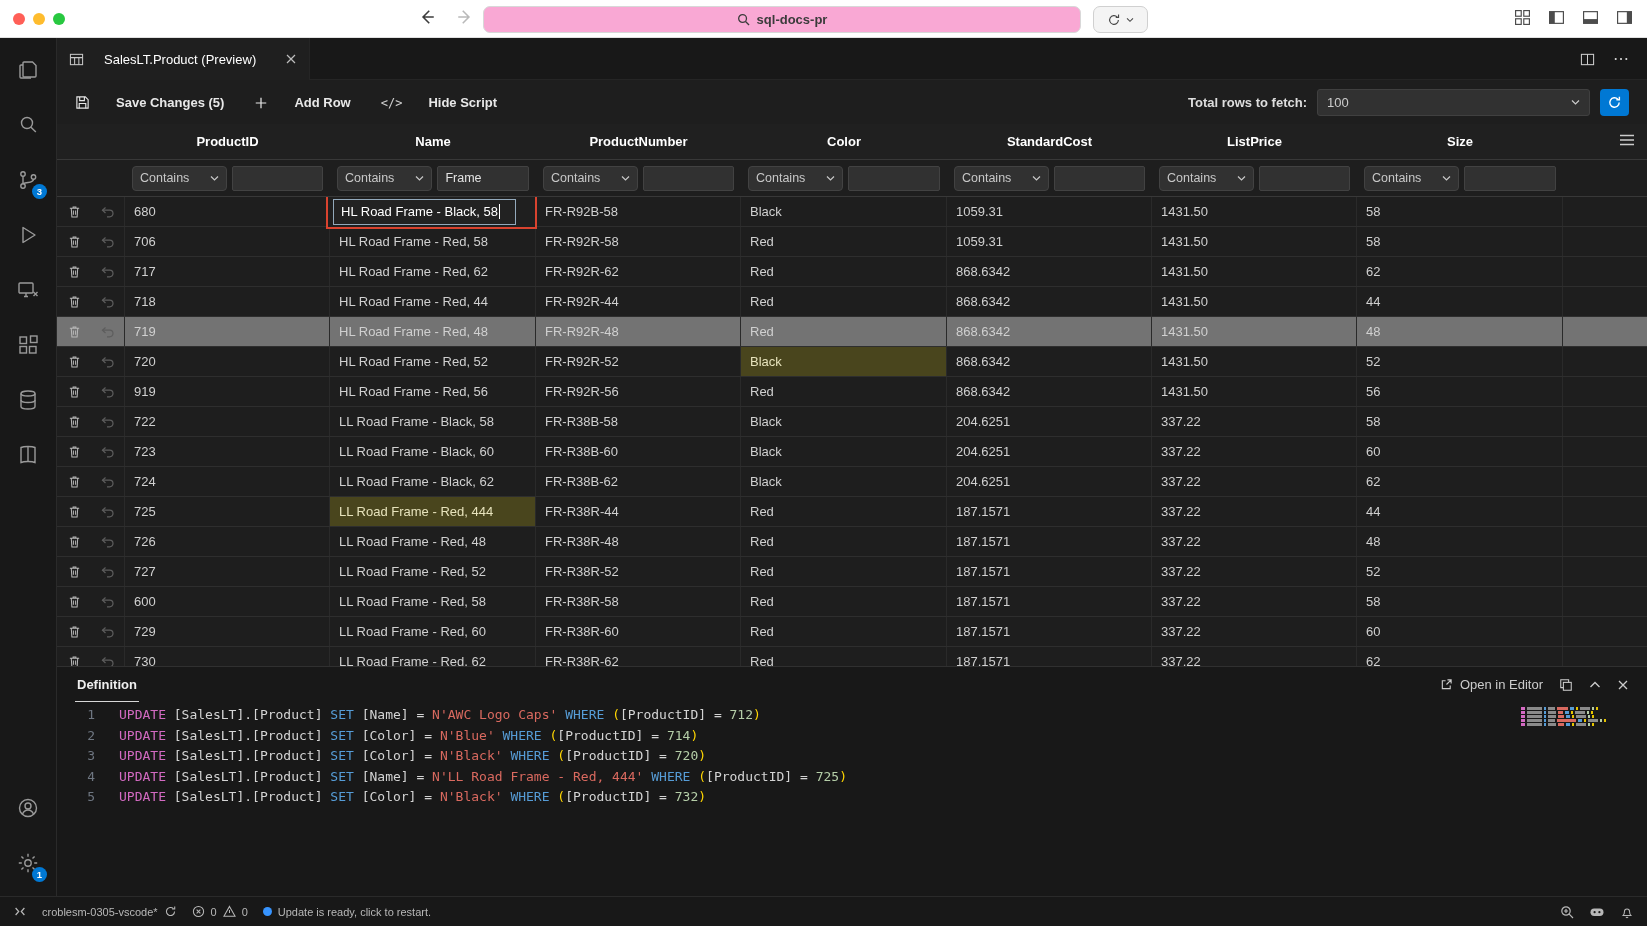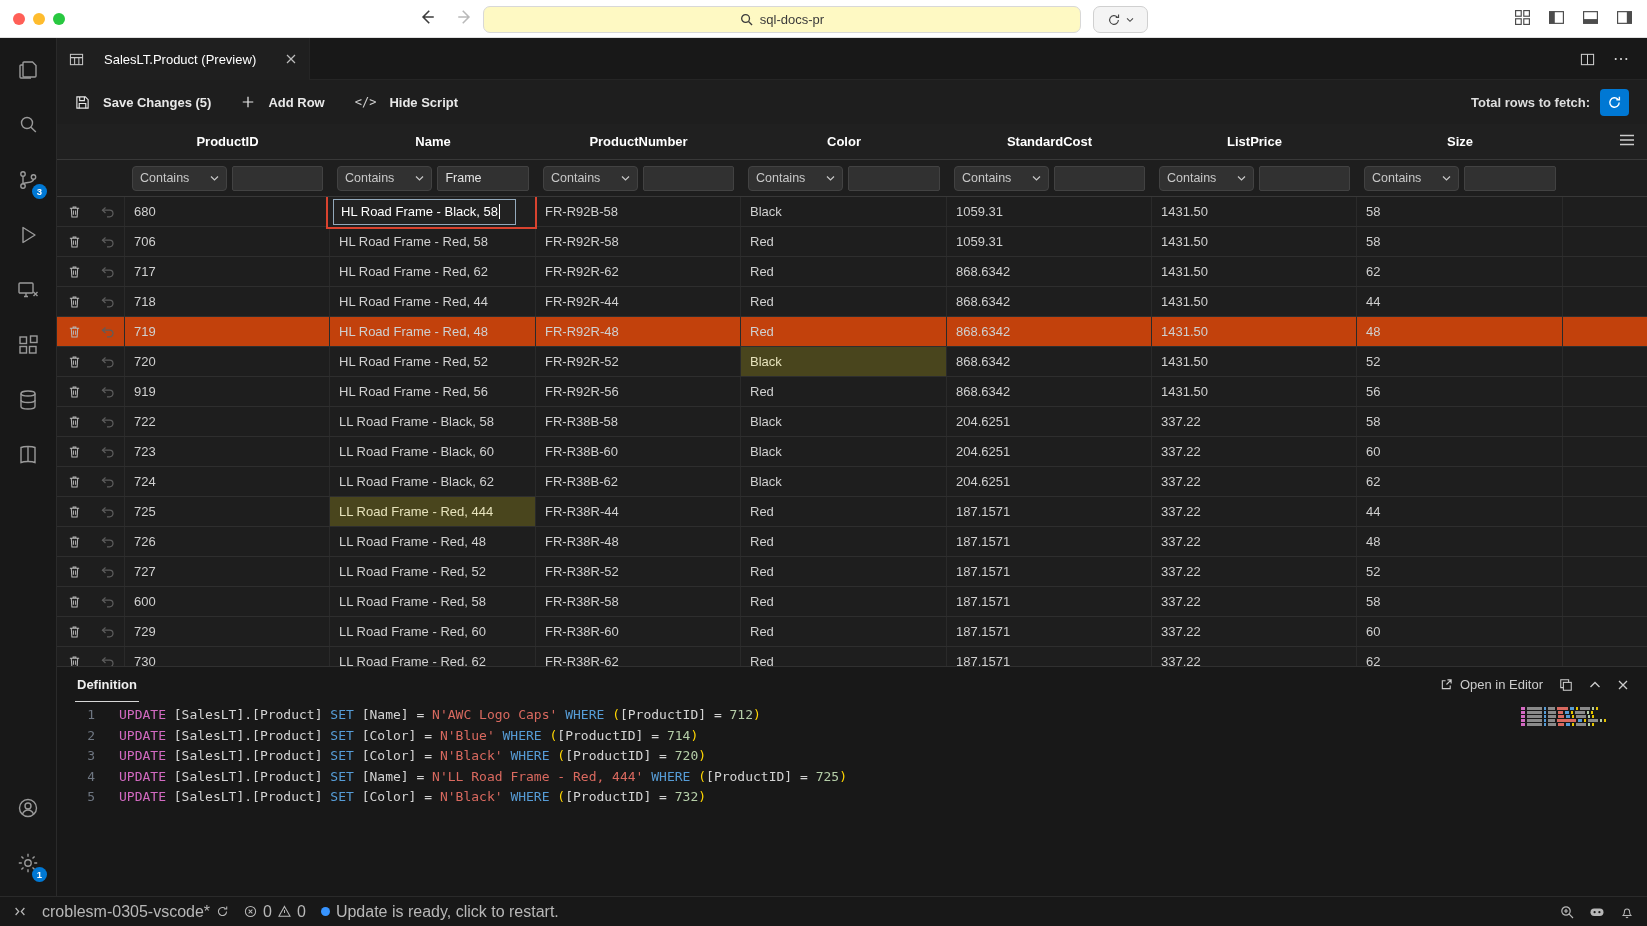--- a/index.html
+++ b/index.html
@@ -8,23 +8,23 @@
        background:#1e1e1e;font-family:"Liberation Sans",sans-serif;color:#ccc;position:relative;
        --accent:#0078d4;--edit-border:#d9432f;--dirty:#49451d;}
 
   
   .titlebar{height:38px;flex:none;background:#ffffff;border-bottom:1px solid #e1e1e1;position:relative;}
   .traffic{position:absolute;left:13px;top:13px;display:flex;gap:8px;}
   .light{width:12px;height:12px;border-radius:50%;}
   .light.red{background:#ff5f57}.light.yellow{background:#febc2e}.light.green{background:#28c840}
   .nav-arrows{position:absolute;left:418px;top:8px;display:flex;gap:20px;align-items:center;}
   .arrow-back{color:#3c3c3c}.arrow-fwd{color:#b9b9b9}
-  .command-center{position:absolute;left:483px;top:6px;width:598px;height:27px;background:#fef9c3;
+  .command-center{position:absolute;left:483px;top:6px;width:598px;height:27px;background:#f9a8d4;
       border:1px solid #d8d8d8;border-radius:7px;display:flex;align-items:center;justify-content:center;
-      gap:7px;color:#3b3b3b;font-size:13px;}
+      gap:7px;color:#3b3b3b;font-size:13px;font-weight:bold;}
   .session-btn{position:absolute;left:1093px;top:6px;width:55px;height:27px;background:#f4f4f4;
       border:1px solid #d0d0d0;border-radius:7px;display:flex;align-items:center;justify-content:center;gap:5px;color:#474747;}
   .titlebar-right{position:absolute;right:14px;top:9px;display:flex;gap:17px;color:#4c4c4c;align-items:center;}
 
   
   .body{flex:1;display:flex;min-height:0;}
   .activitybar{width:57px;flex:none;background:#181818;border-right:1px solid #2a2a2a;
       display:flex;flex-direction:column;align-items:center;padding:4px 0 6px;}
   .ab-item{width:52px;height:55px;display:flex;align-items:center;justify-content:center;position:relative;color:#9a9a9a;}
   .ab-badge{position:absolute;right:7px;bottom:8px;min-width:15px;height:15px;border-radius:8px;background:var(--accent);
@@ -37,21 +37,21 @@
   .tabbar{height:42px;flex:none;background:#181818;display:flex;align-items:stretch;box-shadow:inset 0 -1px 0 #252525;}
   .tab{width:253px;background:#1f1f1f;display:flex;align-items:center;padding:0 12px;gap:20px;color:#ffffff;
       font-size:13px;border-right:1px solid #252525;}
   .tab-label{white-space:nowrap;}
   .tab-close{margin-left:auto;color:#bdbdbd;display:flex;}
   .tabbar-right{margin-left:auto;display:flex;align-items:center;gap:18px;padding-right:18px;color:#cfcfcf;}
   .more-glyph{font-size:16px;line-height:1;}
 
   
   .toolbar{height:44px;flex:none;display:flex;align-items:center;padding:0 18px;gap:30px;font-size:13px;background:#1e1e1e;}
-  .tb-btn{display:flex;align-items:center;gap:13px;color:#e8e8e8;font-weight:700;}
+  .tb-btn{display:flex;align-items:flex-end;gap:26px;color:#e8e8e8;font-weight:700;}
   .code-glyph{font-family:"DejaVu Sans Mono",monospace;font-size:12px;color:#cfcfcf;font-weight:400;}
   .tb-right{margin-left:auto;display:flex;align-items:center;gap:10px;justify-content:space-between;}
   .tb-label{color:#dedede;font-weight:700;}
   .tb-select{width:273px;height:27px;background:#313131;border:1px solid #404040;border-radius:3px;display:flex;
       align-items:center;justify-content:space-between;padding:0 9px;color:#cccccc;}
   .tb-refresh{width:29px;height:27px;border-radius:4px;background:var(--accent);display:flex;align-items:center;justify-content:center;}
 
   
   .grid{flex:1;min-height:0;display:flex;flex-direction:column;position:relative;
       --cols:34px 34px 205px 206px 205px 206px 205px 205px 206px 1fr;}
@@ -62,21 +62,21 @@
   .filter-row{display:grid;grid-template-columns:var(--cols);height:37px;flex:none;align-items:center;
       border-bottom:1px solid #383838;background:#1e1e1e;}
   .f-cell{display:flex;gap:5px;padding:0 7px;}
   .f-drop{flex:1.05;height:25px;background:#313131;border:1px solid #424242;border-radius:4px;display:flex;
       align-items:center;justify-content:space-between;padding:0 7px;font-size:12.5px;color:#c8c8c8;min-width:0;}
   .f-input{flex:1;height:25px;background:#313131;border:1px solid #424242;border-radius:2px;display:flex;
       align-items:center;padding:0 7px;font-size:12.5px;color:#e3e3e3;min-width:0;}
   .grid-body{flex:1;min-height:0;overflow:hidden;}
   .grid-row{display:grid;grid-template-columns:var(--cols);height:30px;border-bottom:1px solid #2e2e2e;
       background:#1e1e1e;font-size:13px;color:#d0d0d0;}
-  .grid-row.selected{background:#c2410c;}
+  .grid-row.selected{background:#737373;}
   .g-action{display:flex;align-items:center;justify-content:center;color:#b9b9b9;}
   .g-action.undo{color:#5d5d5d;border-right:1px solid #2a2a2a;}
   .g-cell{display:flex;align-items:center;padding:0 9px;border-right:1px solid #2a2a2a;overflow:hidden;white-space:nowrap;}
   .g-cell.dirty{background:var(--dirty);color:#e7e3bc;}
   .g-cell.editing{padding:0;position:relative;overflow:visible;z-index:3;border-right:none;}
   .edit-outer{position:absolute;left:-4px;top:-3px;right:-1px;bottom:-3px;border:2px solid var(--edit-border);
       background:#1f1f1f;display:flex;align-items:center;padding:2px 5px;}
   .edit-inner{height:26px;width:calc(100% - 14px);background:#222;border:1px solid #93a9bb;display:flex;
       align-items:center;padding:0 7px;color:#fff;}
   .caret{width:1px;height:15px;background:#fff;margin-left:1px;flex:none;}
@@ -92,21 +92,21 @@
       line-height:20.5px;overflow:hidden;position:relative;}
   .code-line{display:flex;white-space:pre;}
   .ln{width:62px;text-align:right;padding-right:24px;color:#6e7681;flex:none;}
   .tk-kw{color:#d36ac2}.tk-kw2{color:#569cd6}.tk-str{color:#d9695f}.tk-num{color:#b5cea8}.tk-par{color:#ffd602}.tk-pl{color:#d4d4d4}
   .minimap{position:absolute;top:5px;right:14px;width:112px;}
   .mm-line{height:2.5px;margin-bottom:1.5px;display:flex;gap:2px;}
   .mm-seg{height:100%;flex:none;}
 
   
   .statusbar{height:30px;flex:none;background:#181818;border-top:1px solid #2a2a2a;display:flex;align-items:center;
-      font-size:16px;color:#b8b8b8;padding:0 13px;gap:15px;}
+      font-size:11px;color:#b8b8b8;padding:0 13px;gap:15px;}
   .sb-item{display:flex;align-items:center;gap:6px;}
   .sb-right{margin-left:auto;display:flex;gap:15px;align-items:center;}
   .update-dot{width:9px;height:9px;border-radius:50%;background:#3794ff;flex:none;}
   svg{display:block;}
 </style>
 </head>
 <body>
 
 <div class="app" style="--accent: #0078d4; --edit-border: #d9432f; --dirty: #49451d;">
 
@@ -300,20 +300,28 @@
               </svg>
           </span>
           <span>Add Row</span>
         </div>
         <div class="tb-btn">
           <span class="code-glyph">&lt;/&gt;</span>
           <span>Hide Script</span>
         </div>
         <div class="tb-right">
           <span class="tb-label">Total rows to fetch:</span>
+          <div class="tb-select">
+            <span>100</span>
+            <span>
+              <svg width="9" height="7" viewBox="0 0 9 7" fill="none" stroke="currentColor" stroke-width="1.2">
+                  <path d="M1 1.5l3.5 3.5L8 1.5"></path>
+                </svg>
+            </span>
+          </div>
           <div class="tb-refresh">
             <svg width="15" height="15" viewBox="0 0 16 16" fill="none" stroke="#ffffff" stroke-width="1.5">
                 <path d="M13 8a5 5 0 1 1-1.4-3.5"></path>
                 <path d="M13.2 1.8v3.2h-3.2"></path>
               </svg>
           </div>
         </div>
       </div>
 
       <div class="grid">

